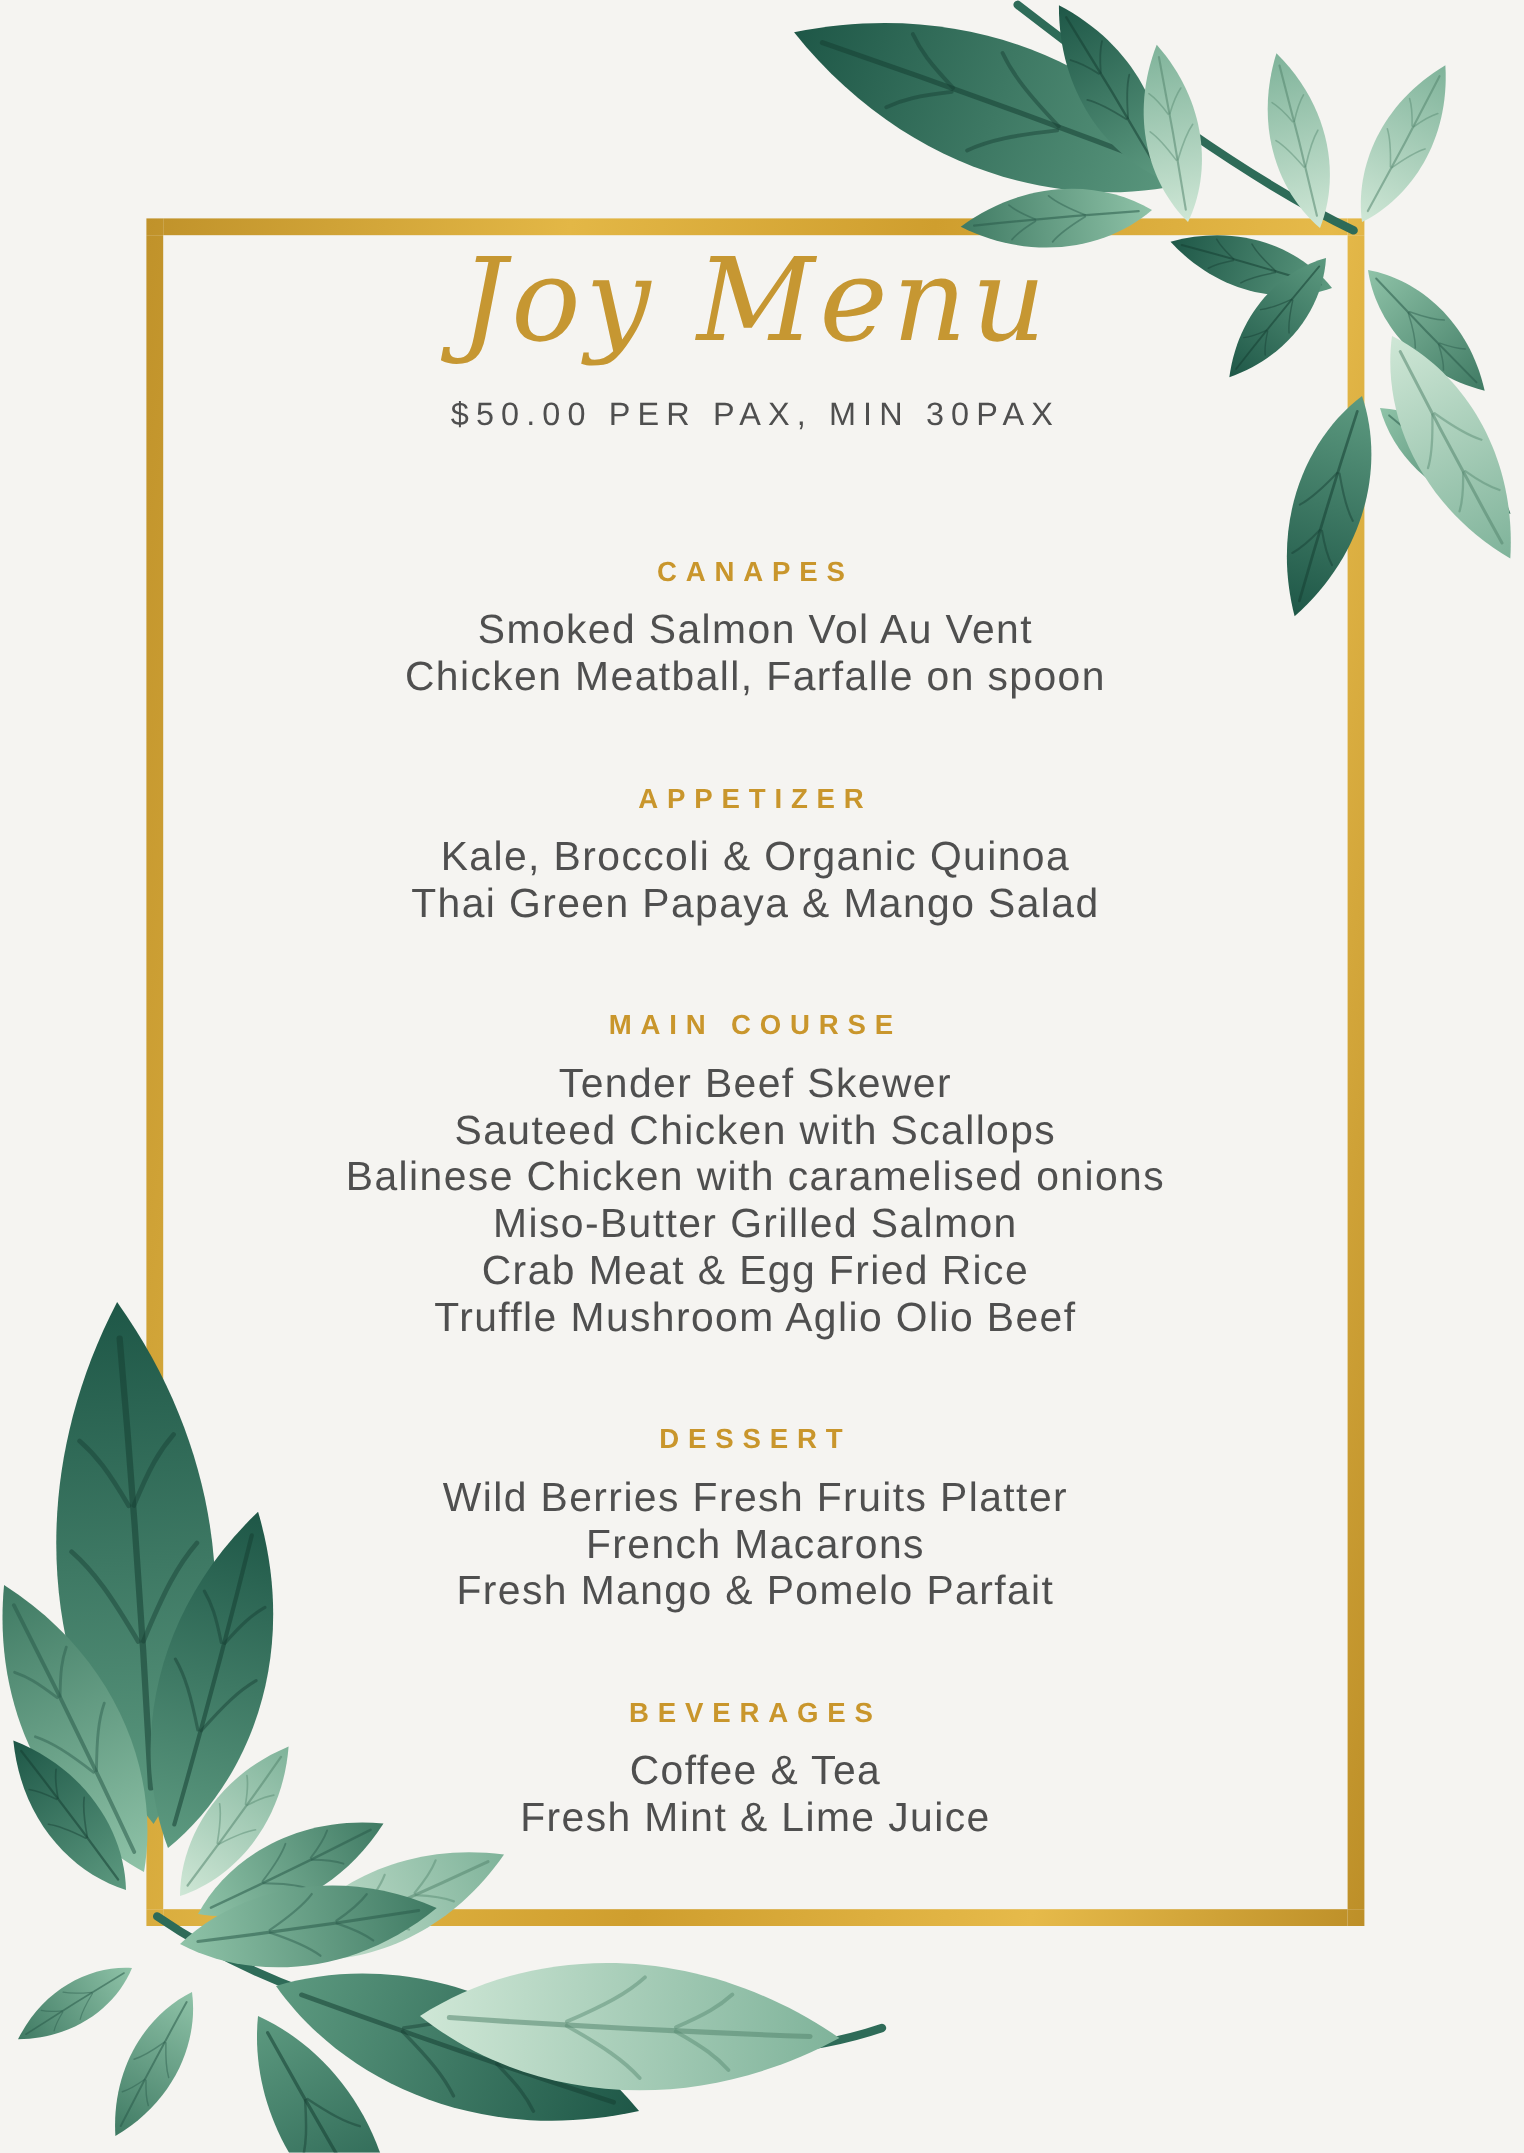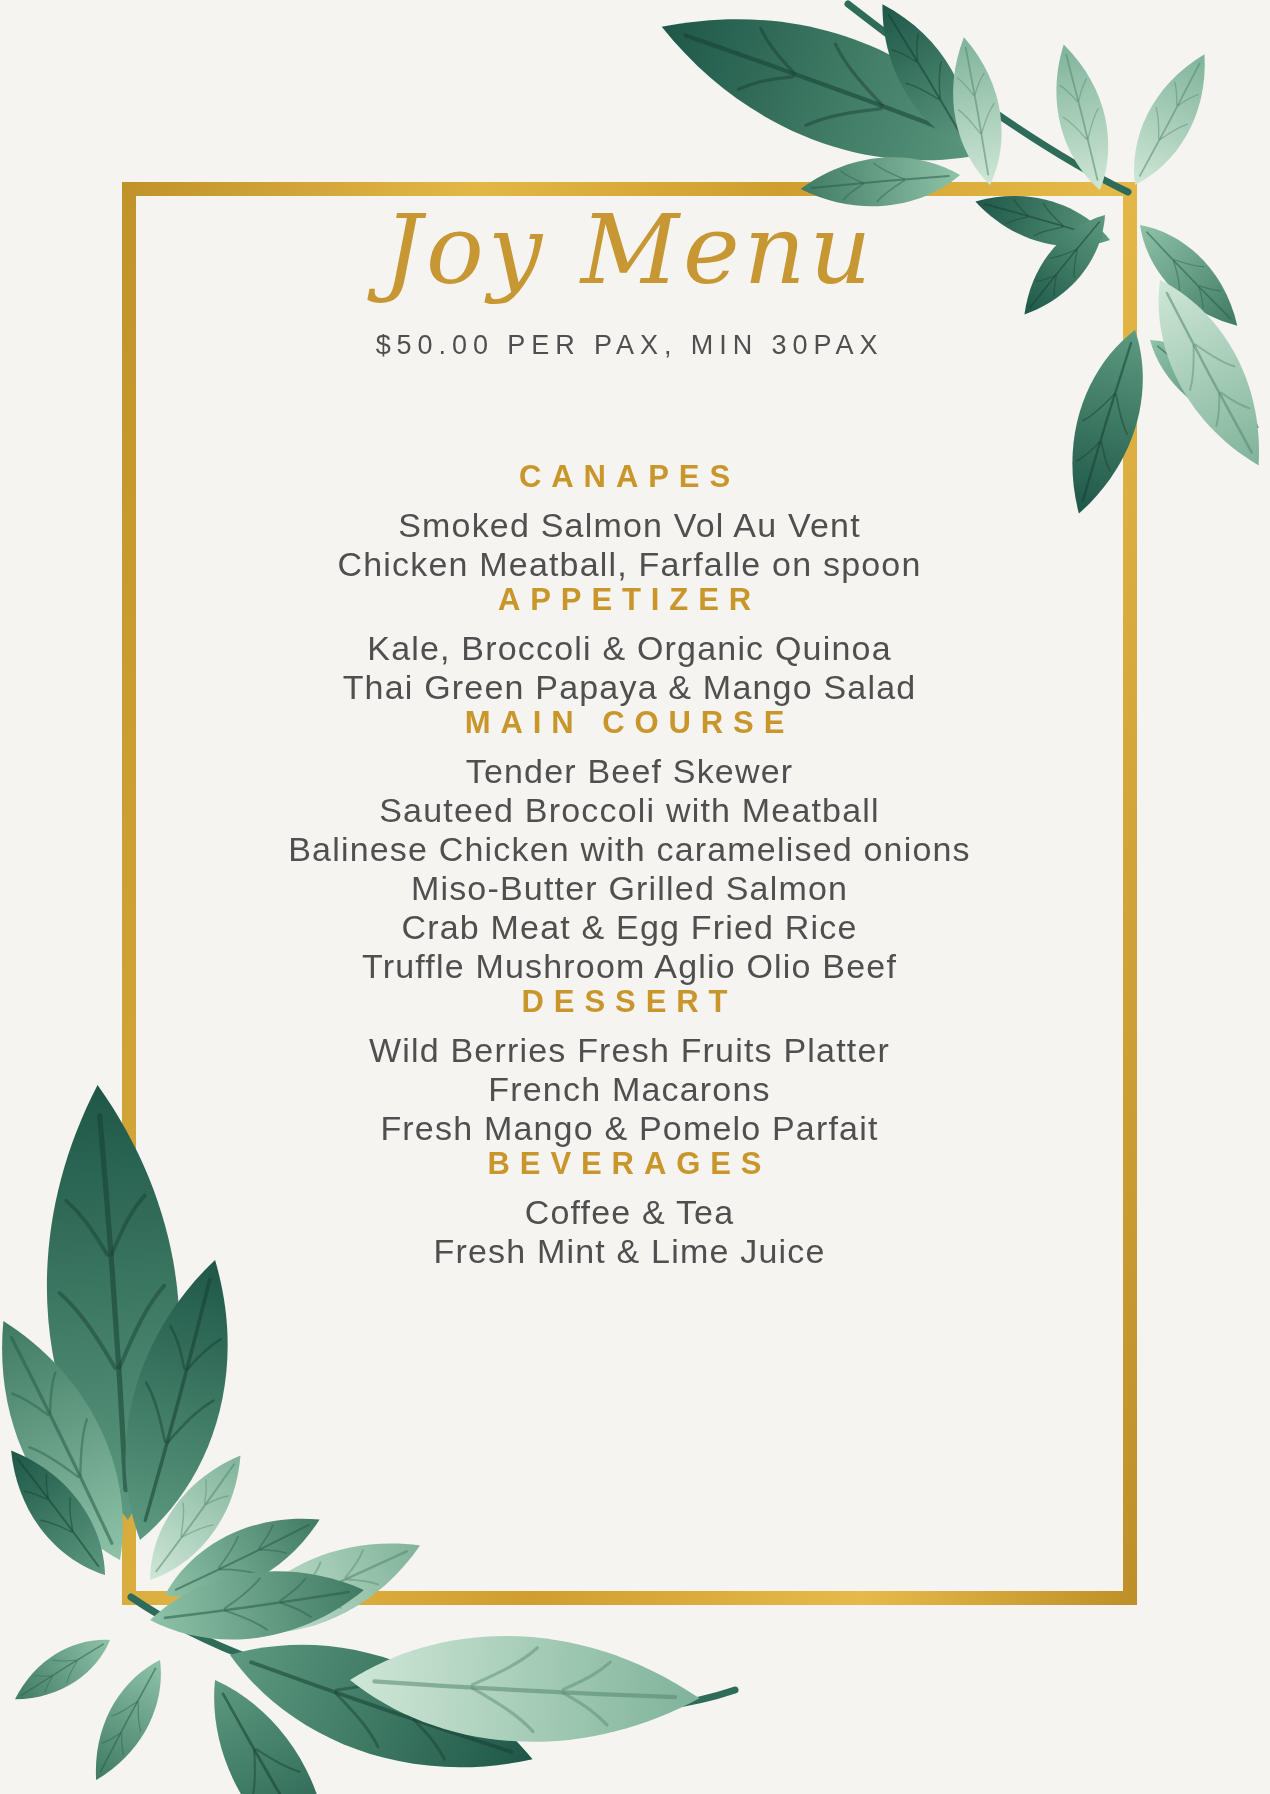--- a/index.html
+++ b/index.html
@@ -28,24 +28,24 @@
   }
   .menu-title{
     font-family:"DejaVu Serif",serif;font-style:italic;font-weight:400;
     font-size:96px;line-height:120px;color:var(--gold-title);
     letter-spacing:4px;
   }
   .menu-subtitle{
     margin-top:20px;font-size:27px;line-height:30px;
     letter-spacing:0.22em;color:var(--body-text);font-weight:300;
   }
-  .menu-section{}
+  .menu-section{margin-top:66px;}
   .menu-section.first{margin-top:101px;}
   .section-heading{
-    font-size:31px;line-height:31px;font-weight:bold;
+    font-size:23px;line-height:31px;font-weight:bold;
     letter-spacing:0.32em;color:var(--gold-heading);text-align:center;
   }
   .section-items{margin-top:14px;}
   .menu-item{
     font-size:34px;line-height:39px;letter-spacing:0.035em;
     color:var(--body-text);font-weight:300;
   }
   .leaves{position:absolute;z-index:3;pointer-events:none;}
   .leaves.top-right{right:0;top:0;}
   .leaves.bottom-left{left:0;bottom:0;}
@@ -128,21 +128,21 @@
     <div class="section-items">
       <div class="menu-item">Kale, Broccoli &amp; Organic Quinoa</div>
       <div class="menu-item">Thai Green Papaya &amp; Mango Salad</div>
     </div>
   </div>
 
   <div class="menu-section">
     <div class="section-heading">MAIN COURSE</div>
     <div class="section-items">
       <div class="menu-item">Tender Beef Skewer</div>
-      <div class="menu-item">Sauteed Broccoli with Meatball</div>
+      <div class="menu-item">Sauteed Chicken with Scallops</div>
       <div class="menu-item">Balinese Chicken with caramelised onions</div>
       <div class="menu-item">Miso-Butter Grilled Salmon</div>
       <div class="menu-item">Crab Meat &amp; Egg Fried Rice</div>
       <div class="menu-item">Truffle Mushroom Aglio Olio Beef</div>
     </div>
   </div>
 
   <div class="menu-section">
     <div class="section-heading">DESSERT</div>
     <div class="section-items">

